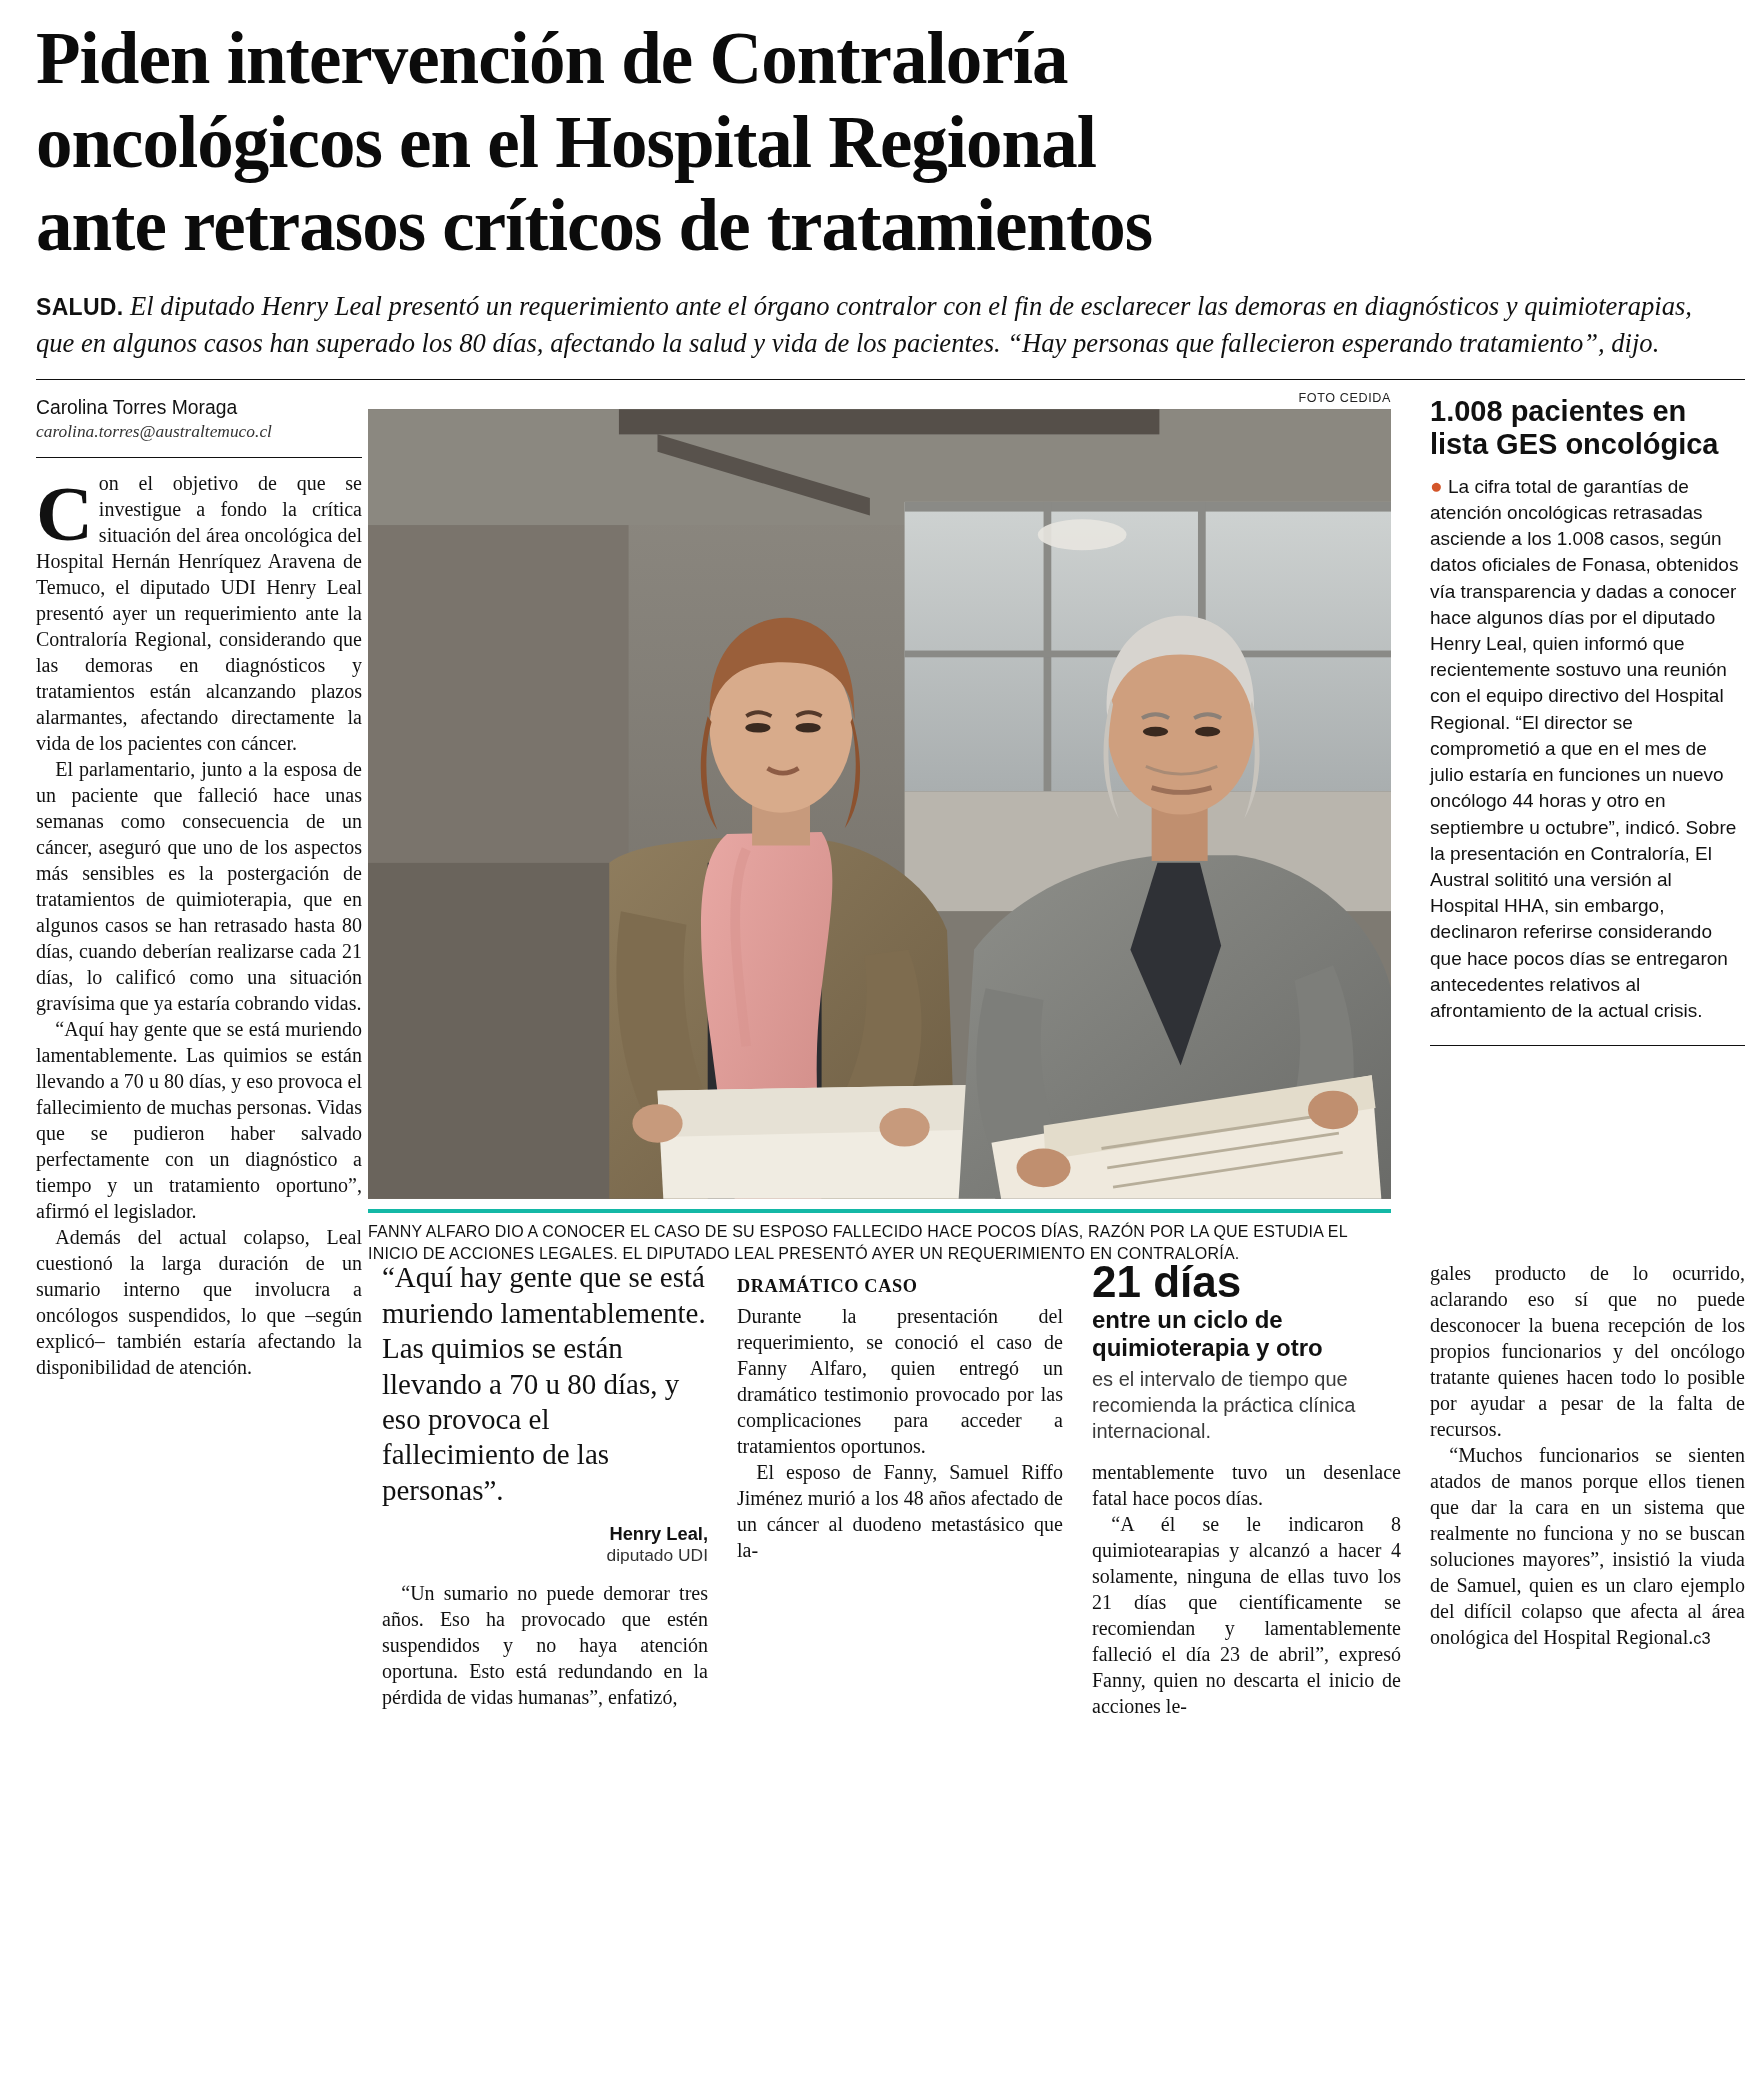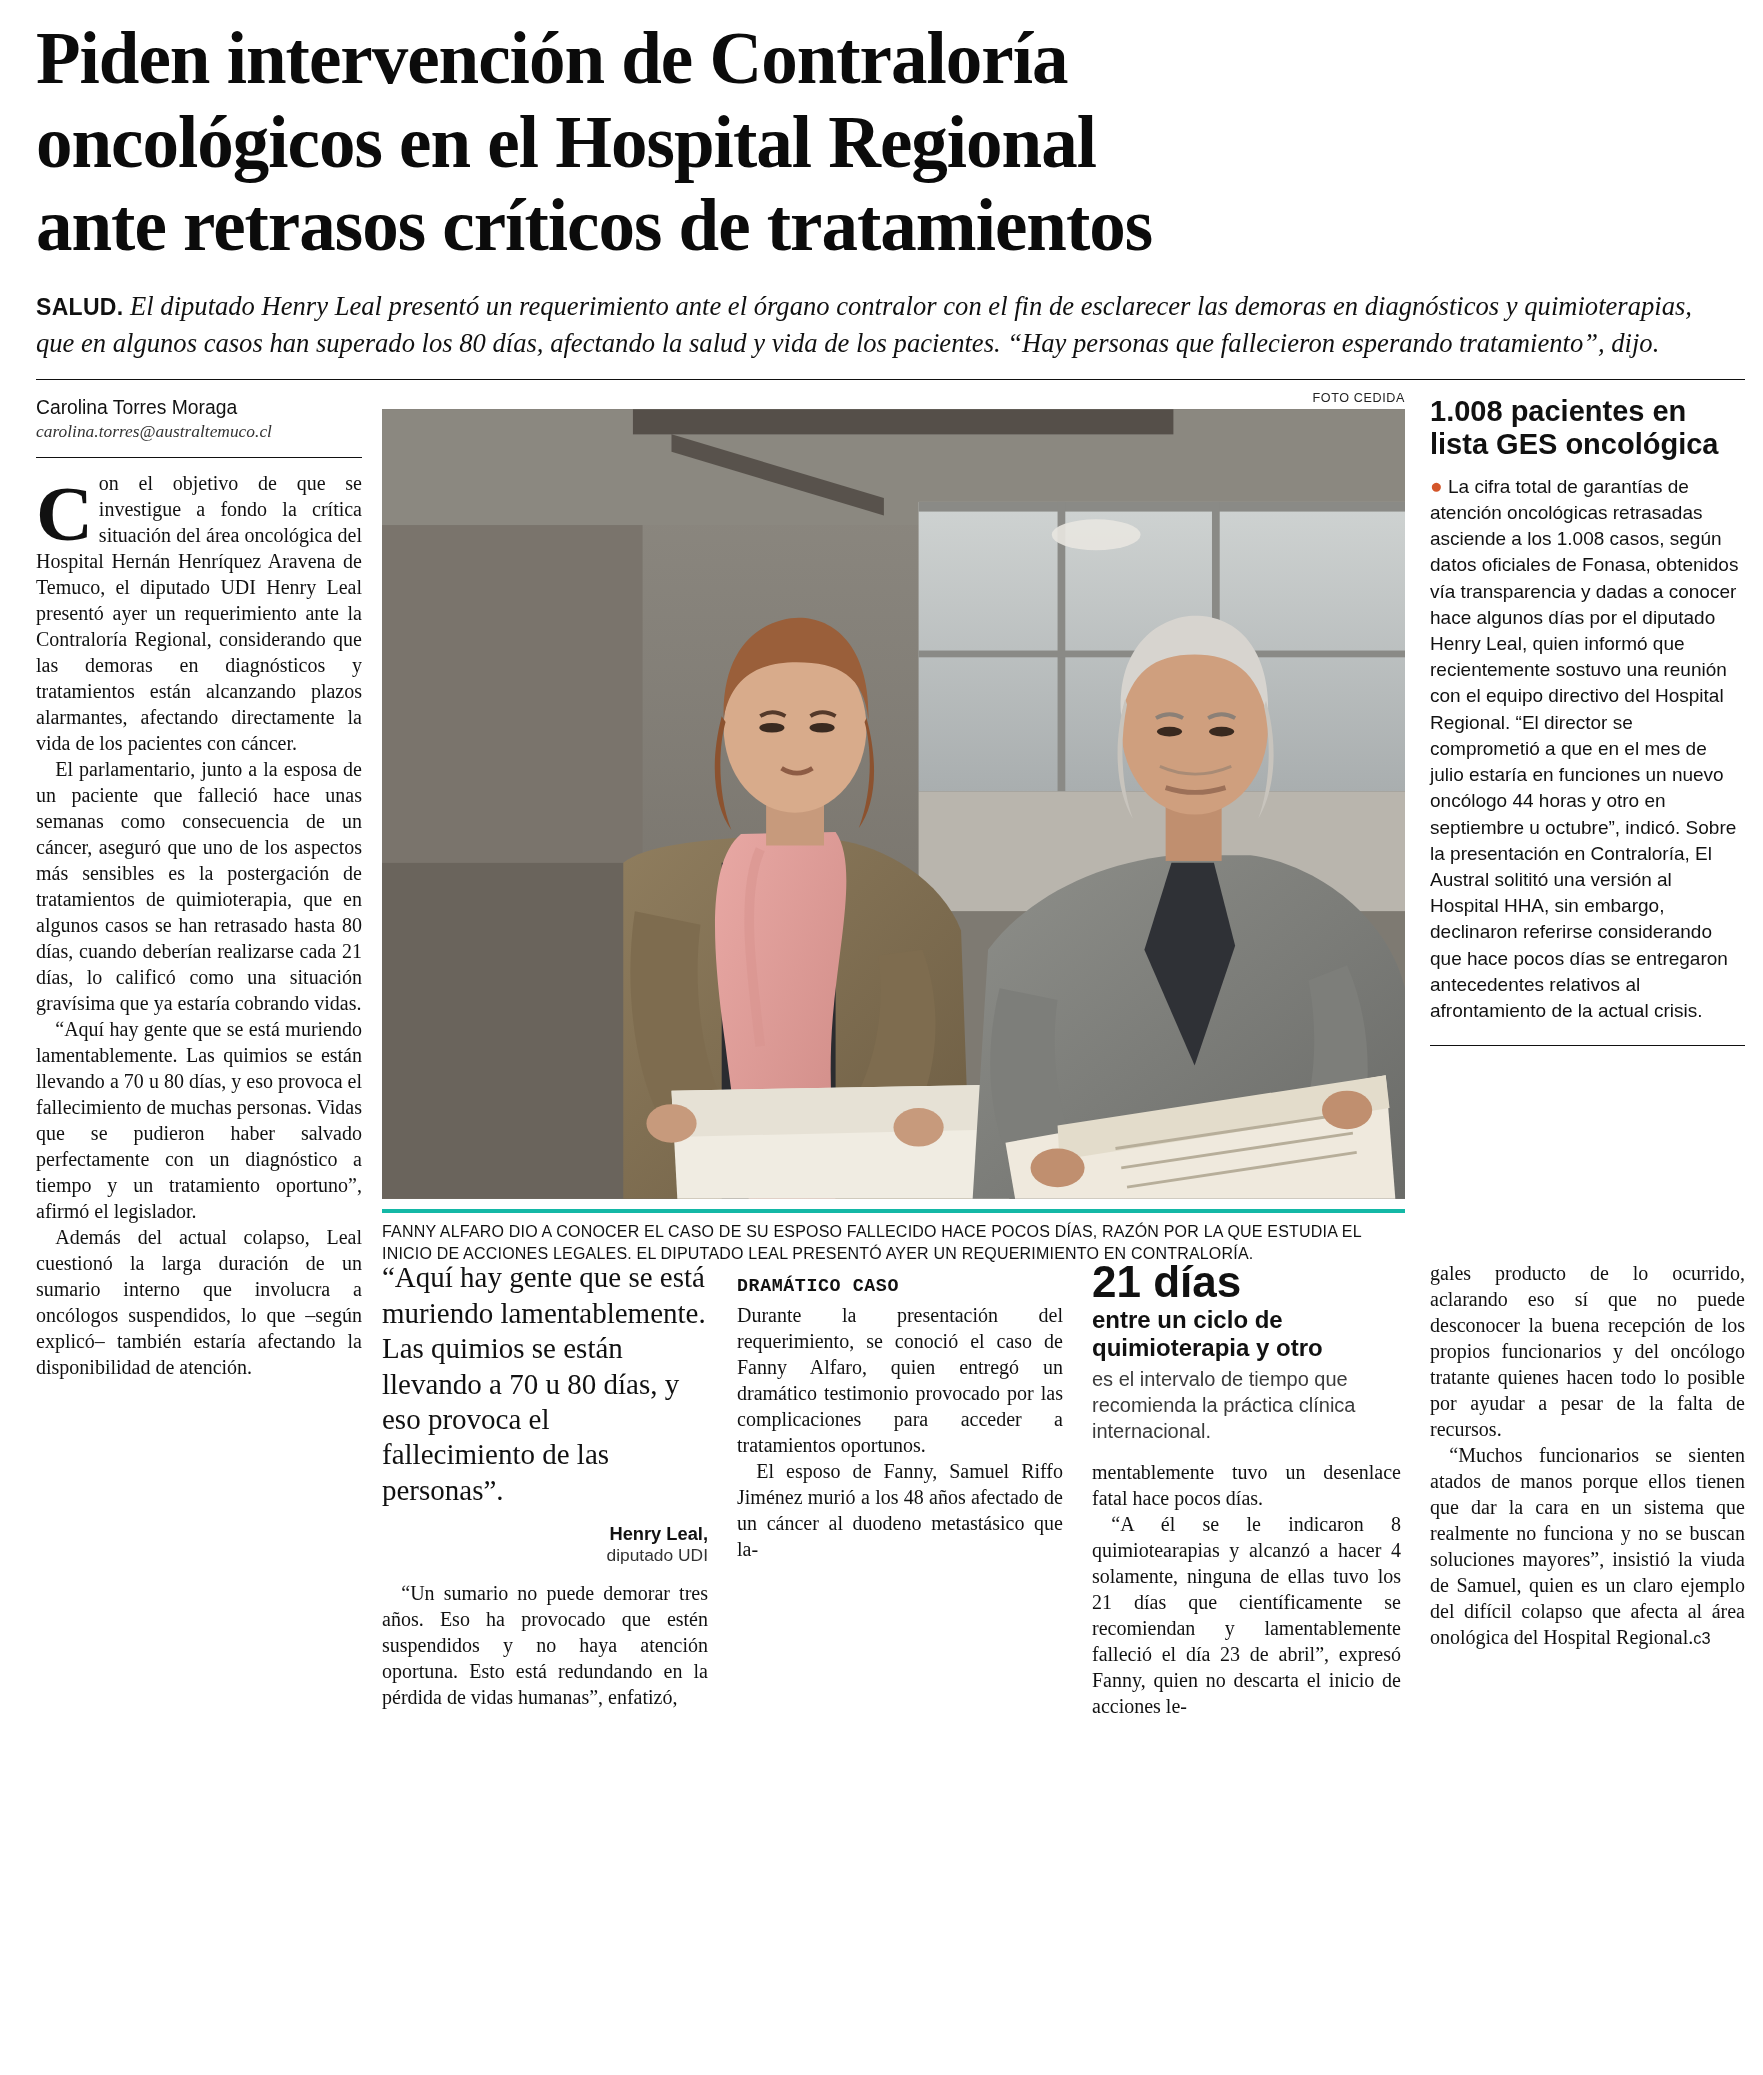--- a/index.html
+++ b/index.html
@@ -122,21 +122,21 @@
     font-weight: bold;
     font-size: 79px;
     line-height: 0.80;
     padding: 7.7px 5.8px 0 0;
     margin-top: 3.9px;
   }
 
   
   .photo-wrap {
     position: absolute;
-    left: 346px;
+    left: 332px;
     top: 0;
     width: 1023px;
   }
   .photo-credit {
     font-family: "Liberation Sans", sans-serif;
     font-size: 12.6px;
     letter-spacing: 0.6px;
     text-align: right;
     color: #222;
     margin-bottom: 3.9px;
@@ -225,21 +225,21 @@
   }
   .pq-attr2 {
     font-family: "Liberation Sans", sans-serif;
     font-size: 17.4px;
     text-align: right;
     color: #333;
     margin-bottom: 13.5px;
   }
 
   .subhead {
-    font-family: Liberation Mono, monospace;
+    font-family: Liberation Serif, serif;
     font-weight: bold;
     font-size: 18.3px;
     letter-spacing: 0.6px;
     margin: 15.4px 0 5.8px 0;
   }
 
   .bignum {
     font-family: "Liberation Sans", sans-serif;
     font-weight: bold;
     font-size: 44px;

